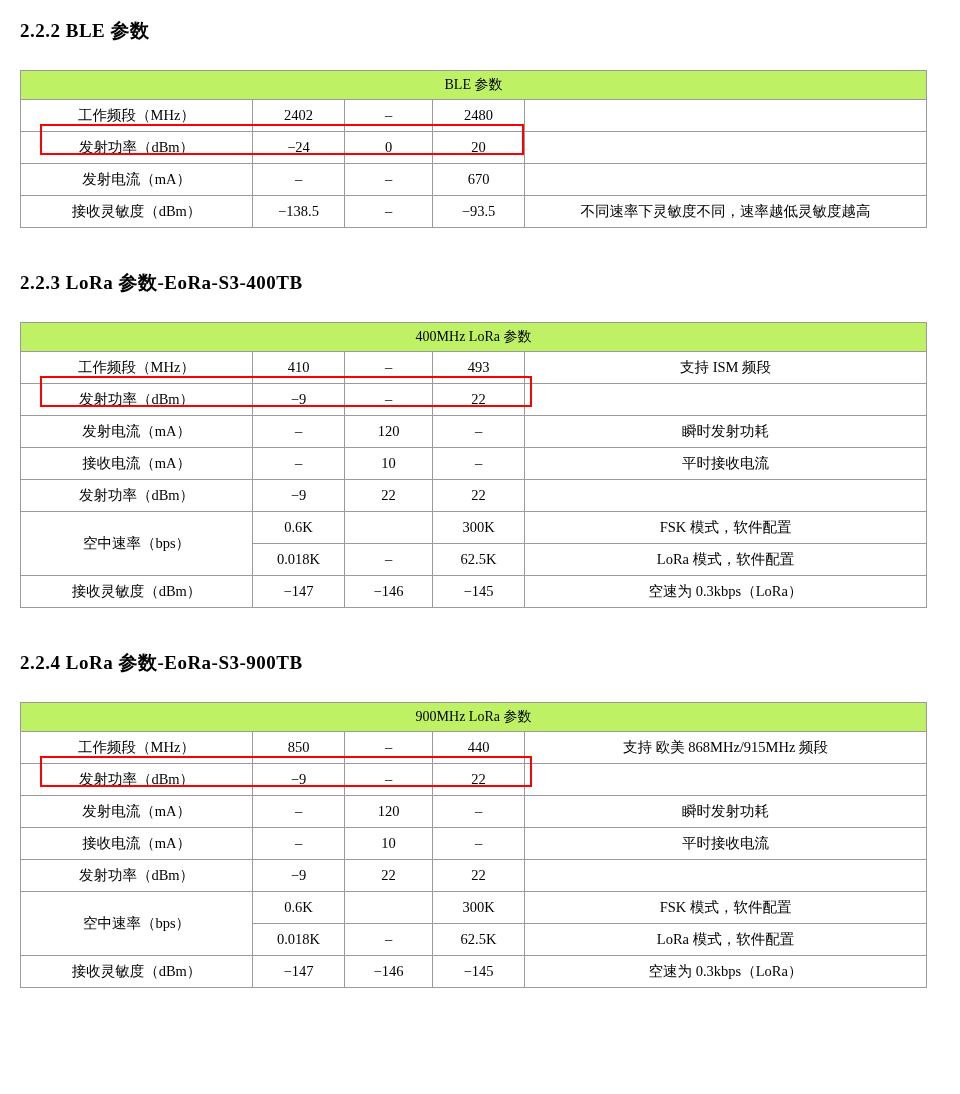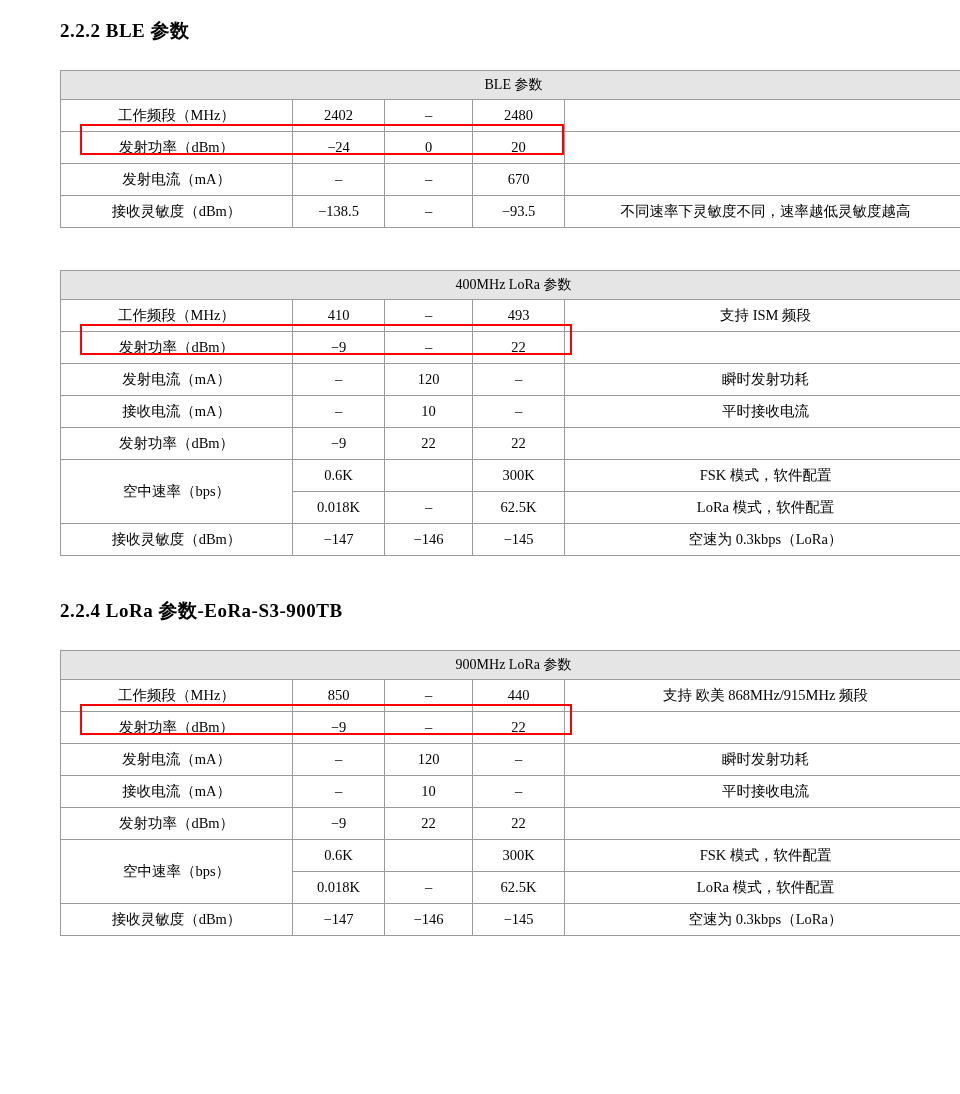--- a/index.html
+++ b/index.html
@@ -11,21 +11,20 @@
     width: 960px;
     min-height: 1094px;
     font-family: "Liberation Serif", "DejaVu Serif", serif;
     color: #000000;
     position: relative;
   }
   .page {
     width: 874px;
     box-sizing: border-box;
     padding: 18px 20px 20px 20px;
-    margin-left: 40px;
   }
   .section-heading {
     font-family: "Liberation Serif", "DejaVu Serif", serif;
     font-size: 19px;
     font-weight: bold;
     letter-spacing: 0.5px;
     margin: 0 0 26px 0;
     padding: 0;
   }
   table.spec {
@@ -39,21 +38,21 @@
     border: 1px solid #9a9a9a;
     height: 29px;
     padding: 1px 4px;
     text-align: center;
     vertical-align: middle;
     font-weight: normal;
     overflow: hidden;
     white-space: nowrap;
   }
   table.spec .hdr {
-    background: #e5e5e5;
+    background: #bef264;
     font-size: 14px;
     height: 26px;
   }
   col.c-label { width: 232px; }
   col.c-min   { width: 92px; }
   col.c-typ   { width: 88px; }
   col.c-max   { width: 92px; }
   col.c-note  { width: 402px; }
 
   .tbl-wrap {
@@ -118,20 +117,21 @@
           <td class="num">−93.5</td>
           <td>不同速率下灵敏度不同，速率越低灵敏度越高</td>
         </tr>
       </tbody>
     </table>
     <div class="redbox" style="left: 20px; top: 54px; width: 484px; height: 31px;"></div>
   </div>
 
   <div class="gap-md"></div>
 
+  <h2 class="section-heading">2.2.3 LoRa 参数-EoRa-S3-400TB</h2>
 
   <div class="tbl-wrap">
     <table class="spec">
       <colgroup>
         <col class="c-label">
           <col class="c-min">
           <col class="c-typ">
           <col class="c-max">
           <col class="c-note">
       </colgroup>

